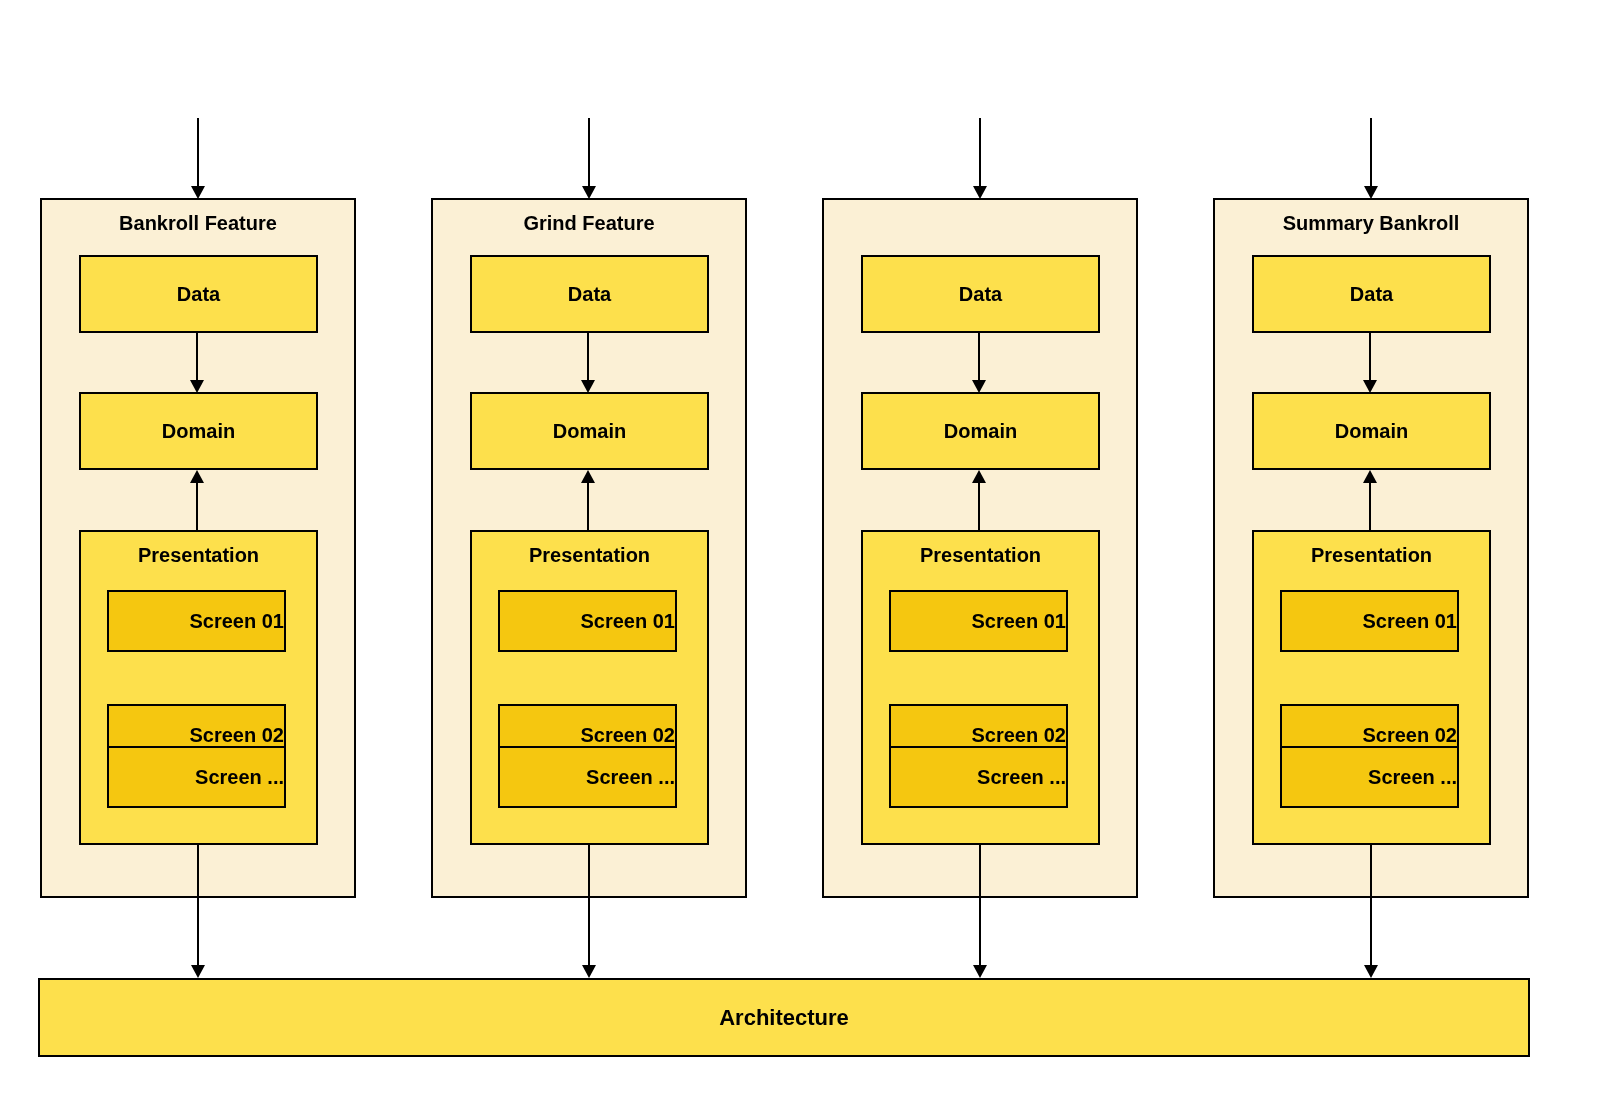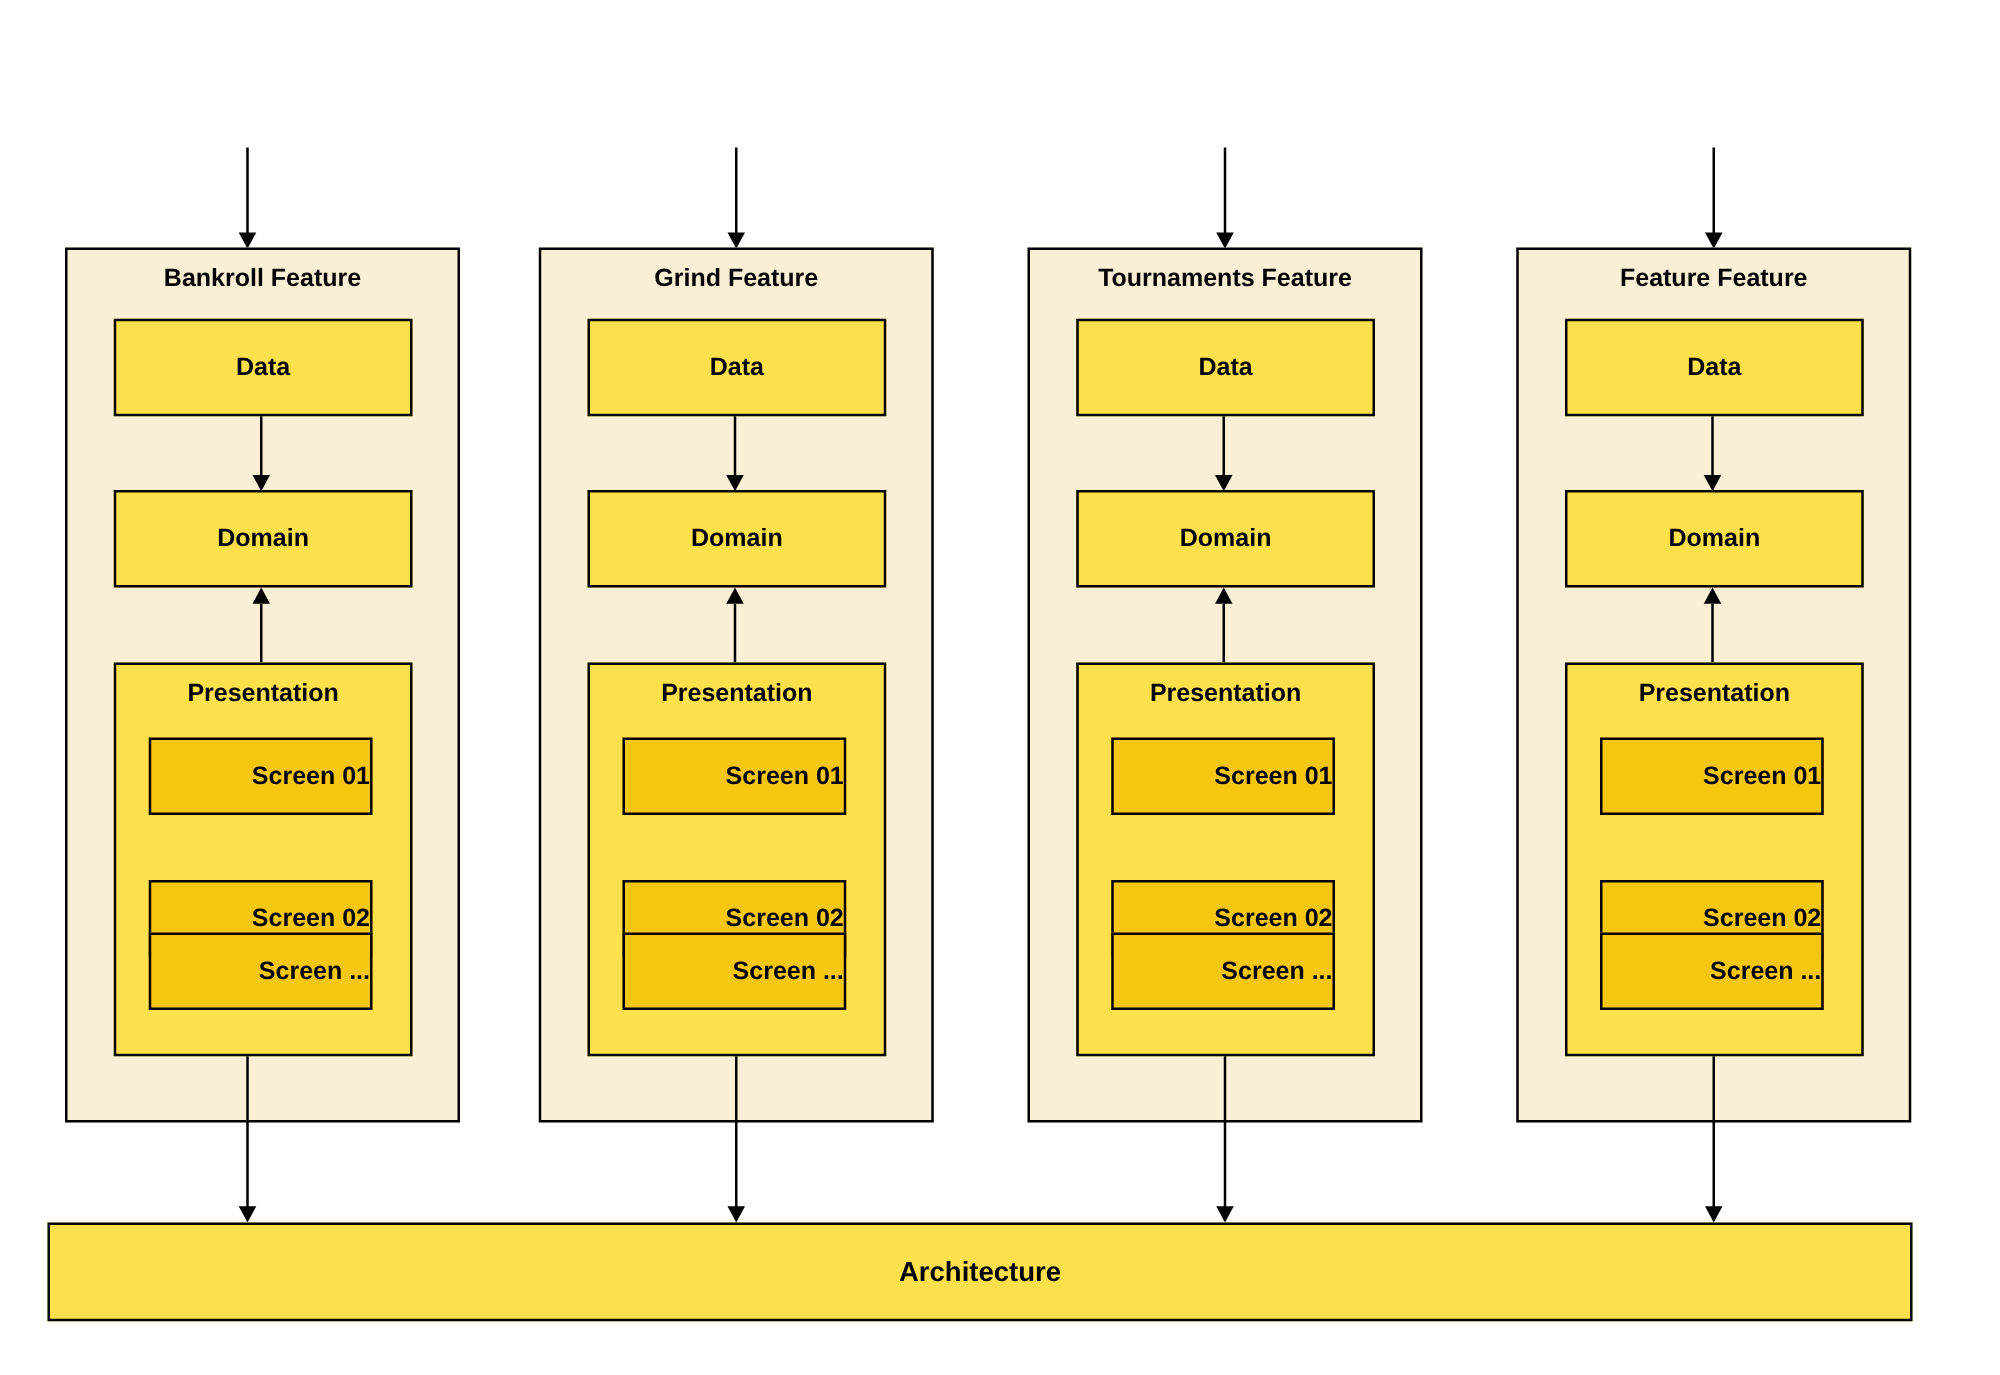--- a/index.html
+++ b/index.html
@@ -41,21 +41,21 @@
 
   
   .feature {
     position: absolute;
     top: 198px;
     width: 316px;
     height: 700px;
     background: var(--feature-cream);
     border: 2px solid var(--border);
   }
-  .feature.f1 { left: 52px; }
+  .feature.f1 { left: 40px; }
   .feature.f2 { left: 431px; }
   .feature.f3 { left: 822px; }
   .feature.f4 { left: 1213px; }
 
   .feature-title {
     position: absolute;
     top: 12px;
     left: 0;
     right: 0;
     text-align: center;
@@ -211,21 +211,20 @@
       <div class="screen s2">
         <span>Screen 02</span>
       </div>
       <div class="screen s3">
         <span>Screen ...</span>
       </div>
     </div>
   </div>
 
   <div class="feature f3">
-    <div class="feature-title">Tournaments Feature</div>
     <div class="layer data">
       <span>Data</span>
     </div>
     <div class="vline l-dd"></div>
     <div class="head down h-dd"></div>
     <div class="layer domain">
       <span>Domain</span>
     </div>
     <div class="head up h-pd"></div>
     <div class="vline l-pd"></div>
@@ -237,21 +236,21 @@
       <div class="screen s2">
         <span>Screen 02</span>
       </div>
       <div class="screen s3">
         <span>Screen ...</span>
       </div>
     </div>
   </div>
 
   <div class="feature f4">
-    <div class="feature-title">Feature Feature</div>
+    <div class="feature-title">Summary Bankroll</div>
     <div class="layer data">
       <span>Data</span>
     </div>
     <div class="vline l-dd"></div>
     <div class="head down h-dd"></div>
     <div class="layer domain">
       <span>Domain</span>
     </div>
     <div class="head up h-pd"></div>
     <div class="vline l-pd"></div>

